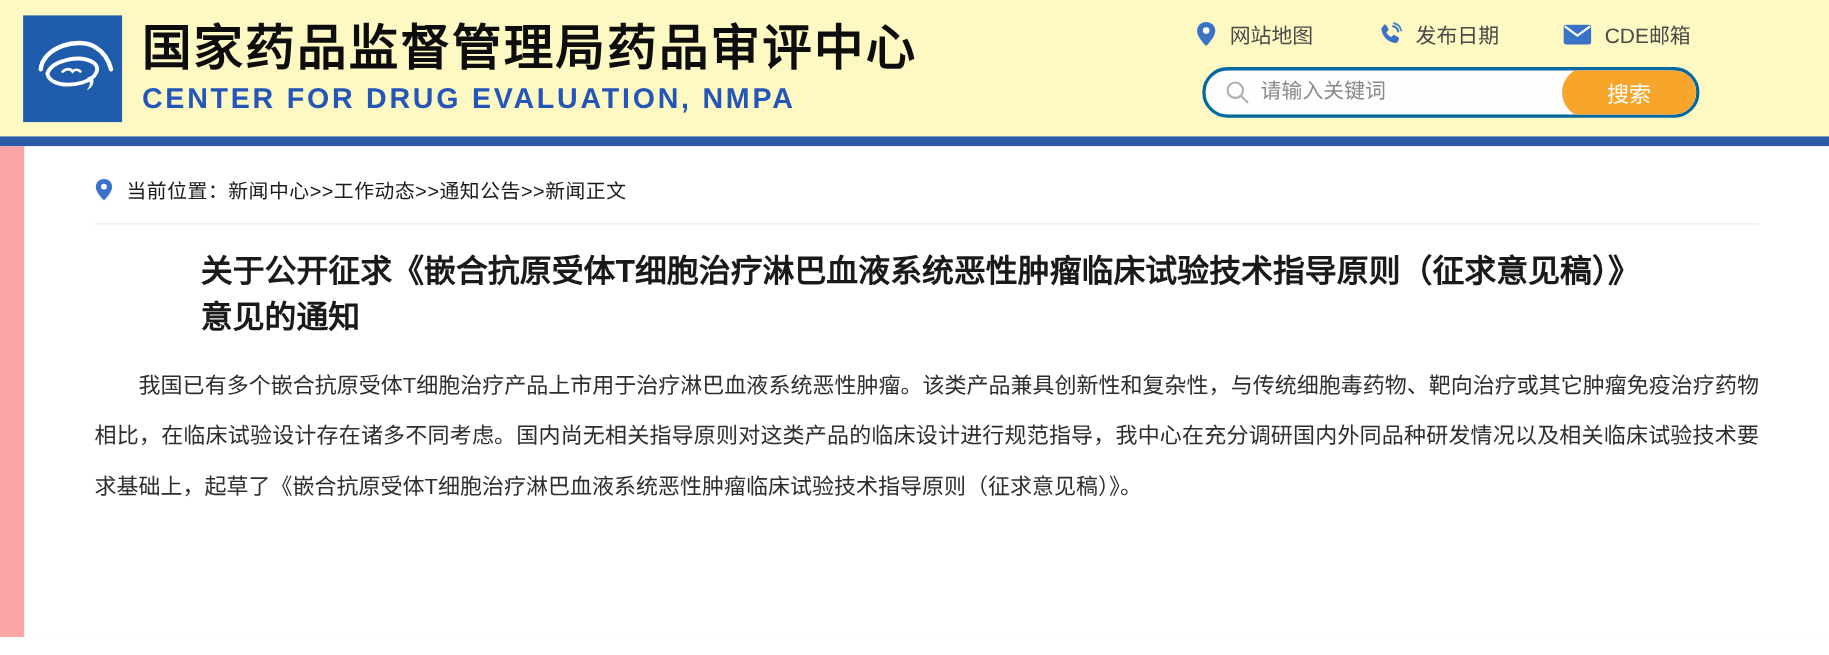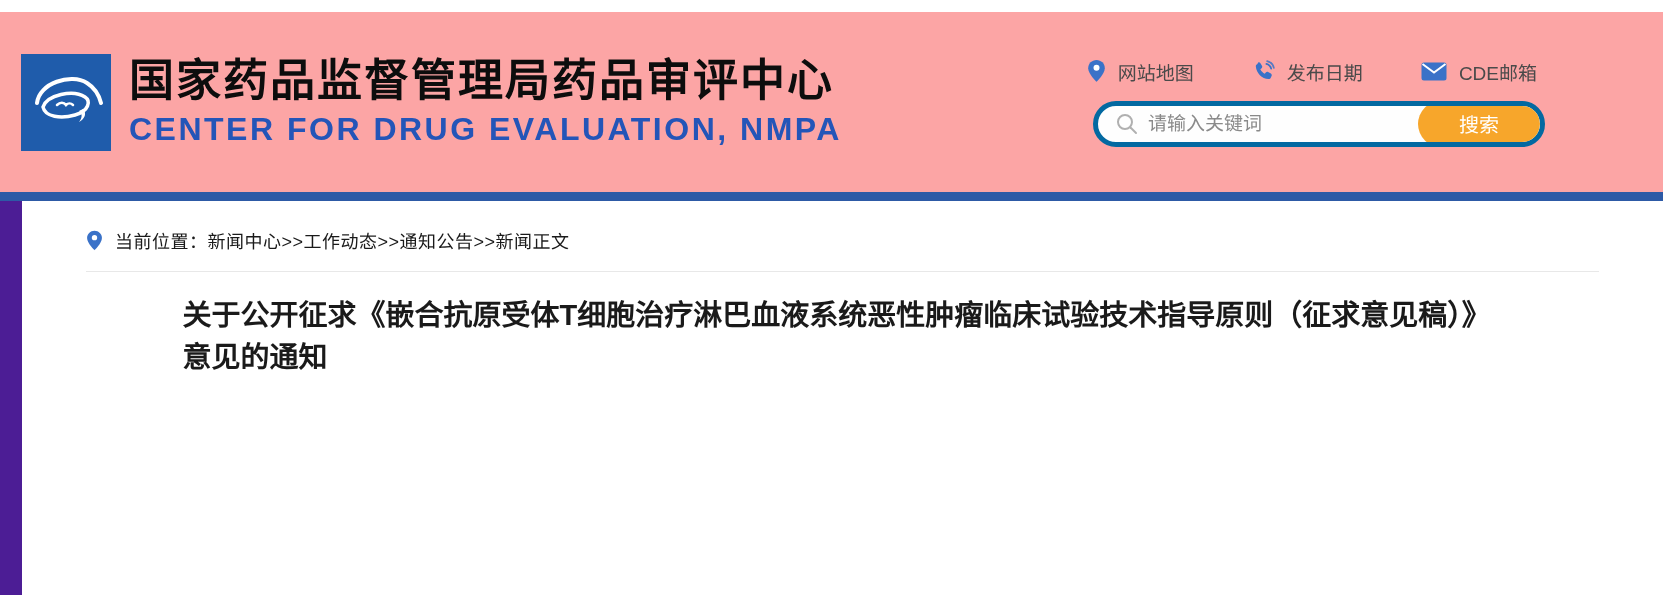--- a/index.html
+++ b/index.html
@@ -5,65 +5,64 @@
   * { margin: 0; padding: 0; box-sizing: border-box; }
   html, body { width: 1663px; height: 595px; overflow: hidden; }
   body {
     font-family: "Liberation Sans", "DejaVu Sans", sans-serif;
     background: #ffffff;
     color: #333;
   }
 
   
   .site-header {
-    height: 180px;
-    background: #fca5a5;
+    height: 124px;
+    background: #fef9c3;
     display: flex;
     align-items: center;
     justify-content: space-between;
     padding: 0 118px 0 21px;
-    margin-top: 12px;
   }
   .brand { display: flex; align-items: center; gap: 18px; }
   .logo {
     width: 90px; height: 97px;
     background: #1f5cab;
     display: flex; align-items: center; justify-content: center;
     flex: none;
   }
   .brand-text { display: flex; flex-direction: column; gap: 6px; }
   .site-title {
     font-size: 45px;
     font-weight: bold;
     color: #0d0d0d;
     letter-spacing: 2px;
     line-height: 1.1;
     white-space: nowrap;
   }
   .site-subtitle {
-    font-size: 32px;
+    font-size: 26px;
     font-weight: bold;
     color: #2455b8;
     letter-spacing: 2.5px;
     white-space: nowrap;
   }
 
   .header-right { display: flex; flex-direction: column; align-items: flex-end; gap: 16px; }
   .quick-links { display: flex; align-items: center; gap: 58px; padding-right: 8px; }
   .quick-link {
     display: flex; align-items: center; gap: 12px;
     font-size: 19px; color: #4a4a4a; text-decoration: none;
     cursor: pointer; white-space: nowrap;
   }
   .quick-link svg { display: block; }
 
   .search-box {
     display: flex; align-items: center;
     width: 452px; height: 46px;
-    border: 5px solid #0369a1;
+    border: 3px solid #0369a1;
     border-radius: 23px;
     background: #fefefe;
     overflow: hidden;
   }
   .search-icon { margin: 0 10px 0 18px; display: flex; }
   .search-input {
     flex: 1; border: none; outline: none;
     font-size: 19px; color: #333;
     font-family: "Liberation Sans", "DejaVu Sans", sans-serif;
     background: transparent;
@@ -78,21 +77,21 @@
     border-radius: 23px;
     font-family: Liberation Sans, sans-serif;
     flex: none;
   }
 
   
   .blue-bar { height: 9px; background: #2d5aa6; width: 100%; }
 
   
   .content-wrap {
-    background: #4c1d95;
+    background: #fca5a5;
     height: 446px;
   }
   .panel {
     margin-left: 22px;
     background: #ffffff;
     height: 100%;
     padding: 0 64px;
   }
   .breadcrumb {
     display: flex; align-items: center; gap: 12px;
@@ -208,17 +207,18 @@
             <circle cx="9.5" cy="8.8" r="3" fill="#ffffff"></circle>
           </svg>
         </span>
         <span class="breadcrumb-text">当前位置：新闻中心&gt;&gt;工作动态&gt;&gt;通知公告&gt;&gt;新闻正文</span>
       </div>
 
       <h1 class="article-title">关于公开征求《嵌合抗原受体T细胞治疗淋巴血液系统恶性肿瘤临床试验技术指导原则（征求意见稿）》意见的通知</h1>
 
 
       <article class="article-body">
+        <p>我国已有多个嵌合抗原受体T细胞治疗产品上市用于治疗淋巴血液系统恶性肿瘤。该类产品兼具创新性和复杂性，与传统细胞毒药物、靶向治疗或其它肿瘤免疫治疗药物相比，在临床试验设计存在诸多不同考虑。国内尚无相关指导原则对这类产品的临床设计进行规范指导，我中心在充分调研国内外同品种研发情况以及相关临床试验技术要求基础上，起草了《嵌合抗原受体T细胞治疗淋巴血液系统恶性肿瘤临床试验技术指导原则（征求意见稿）》。</p>
       </article>
 
     </main>
   </div>
 </div>
 
 </body></html>

